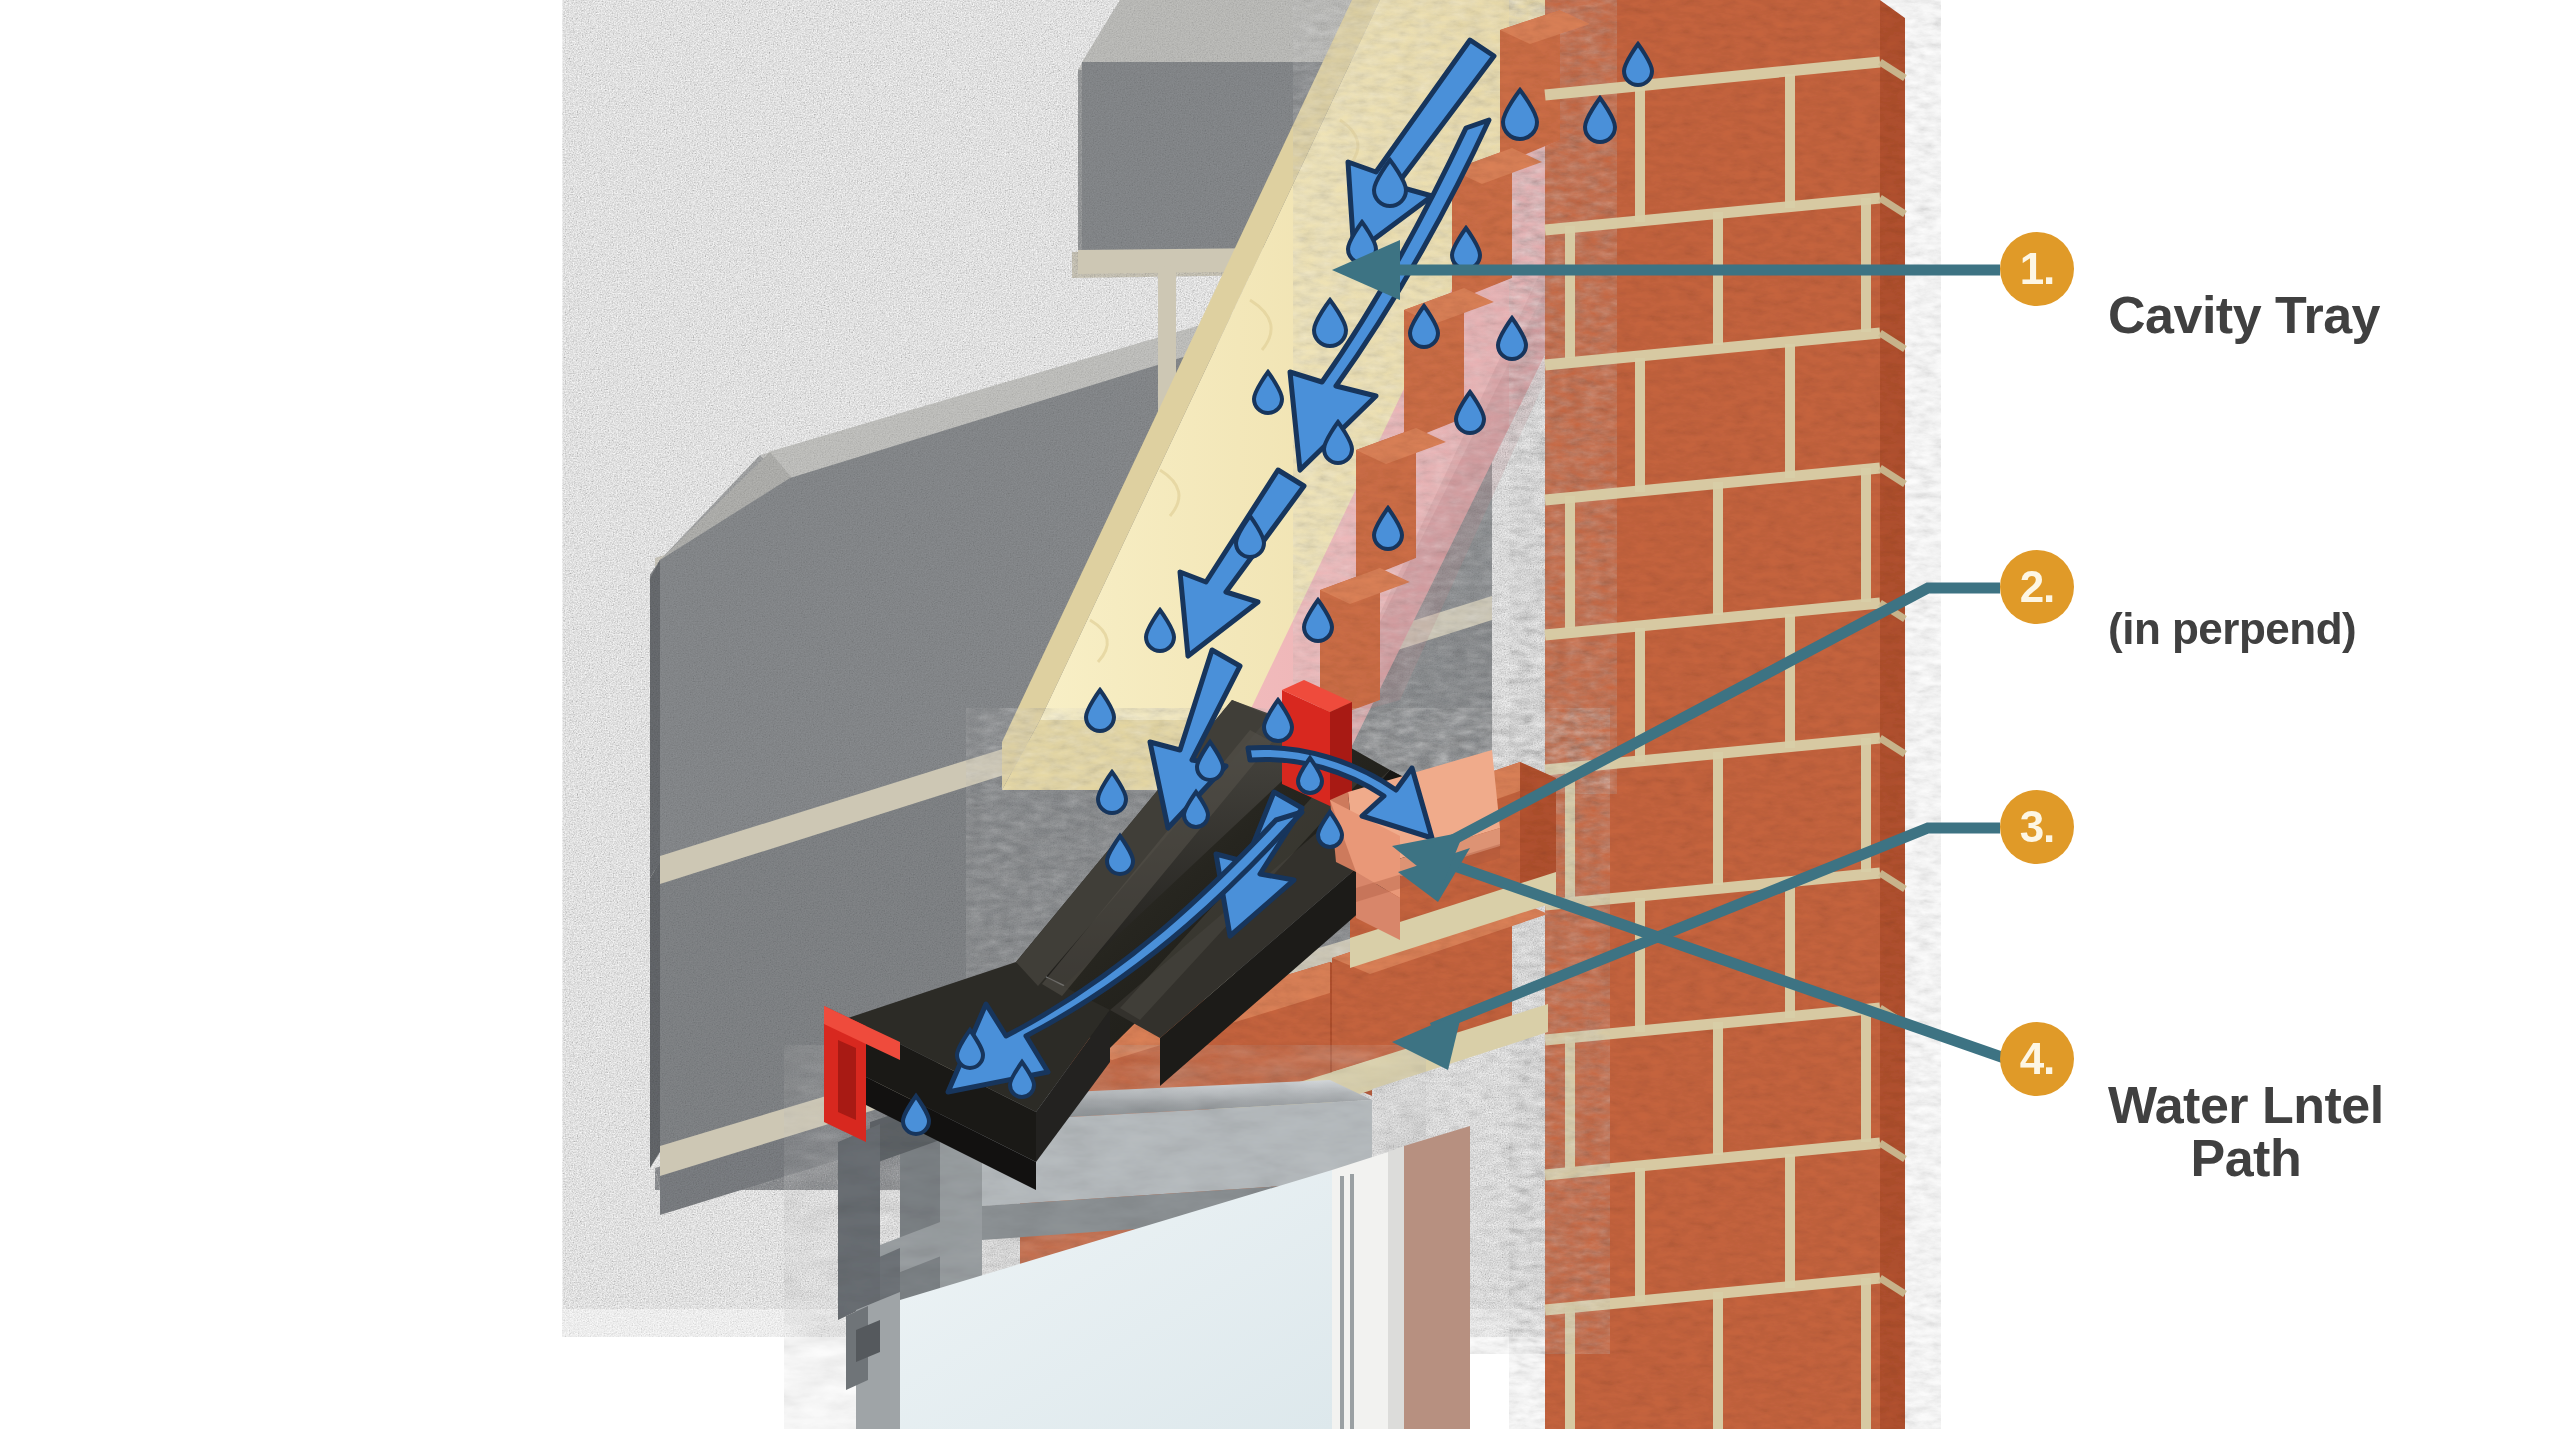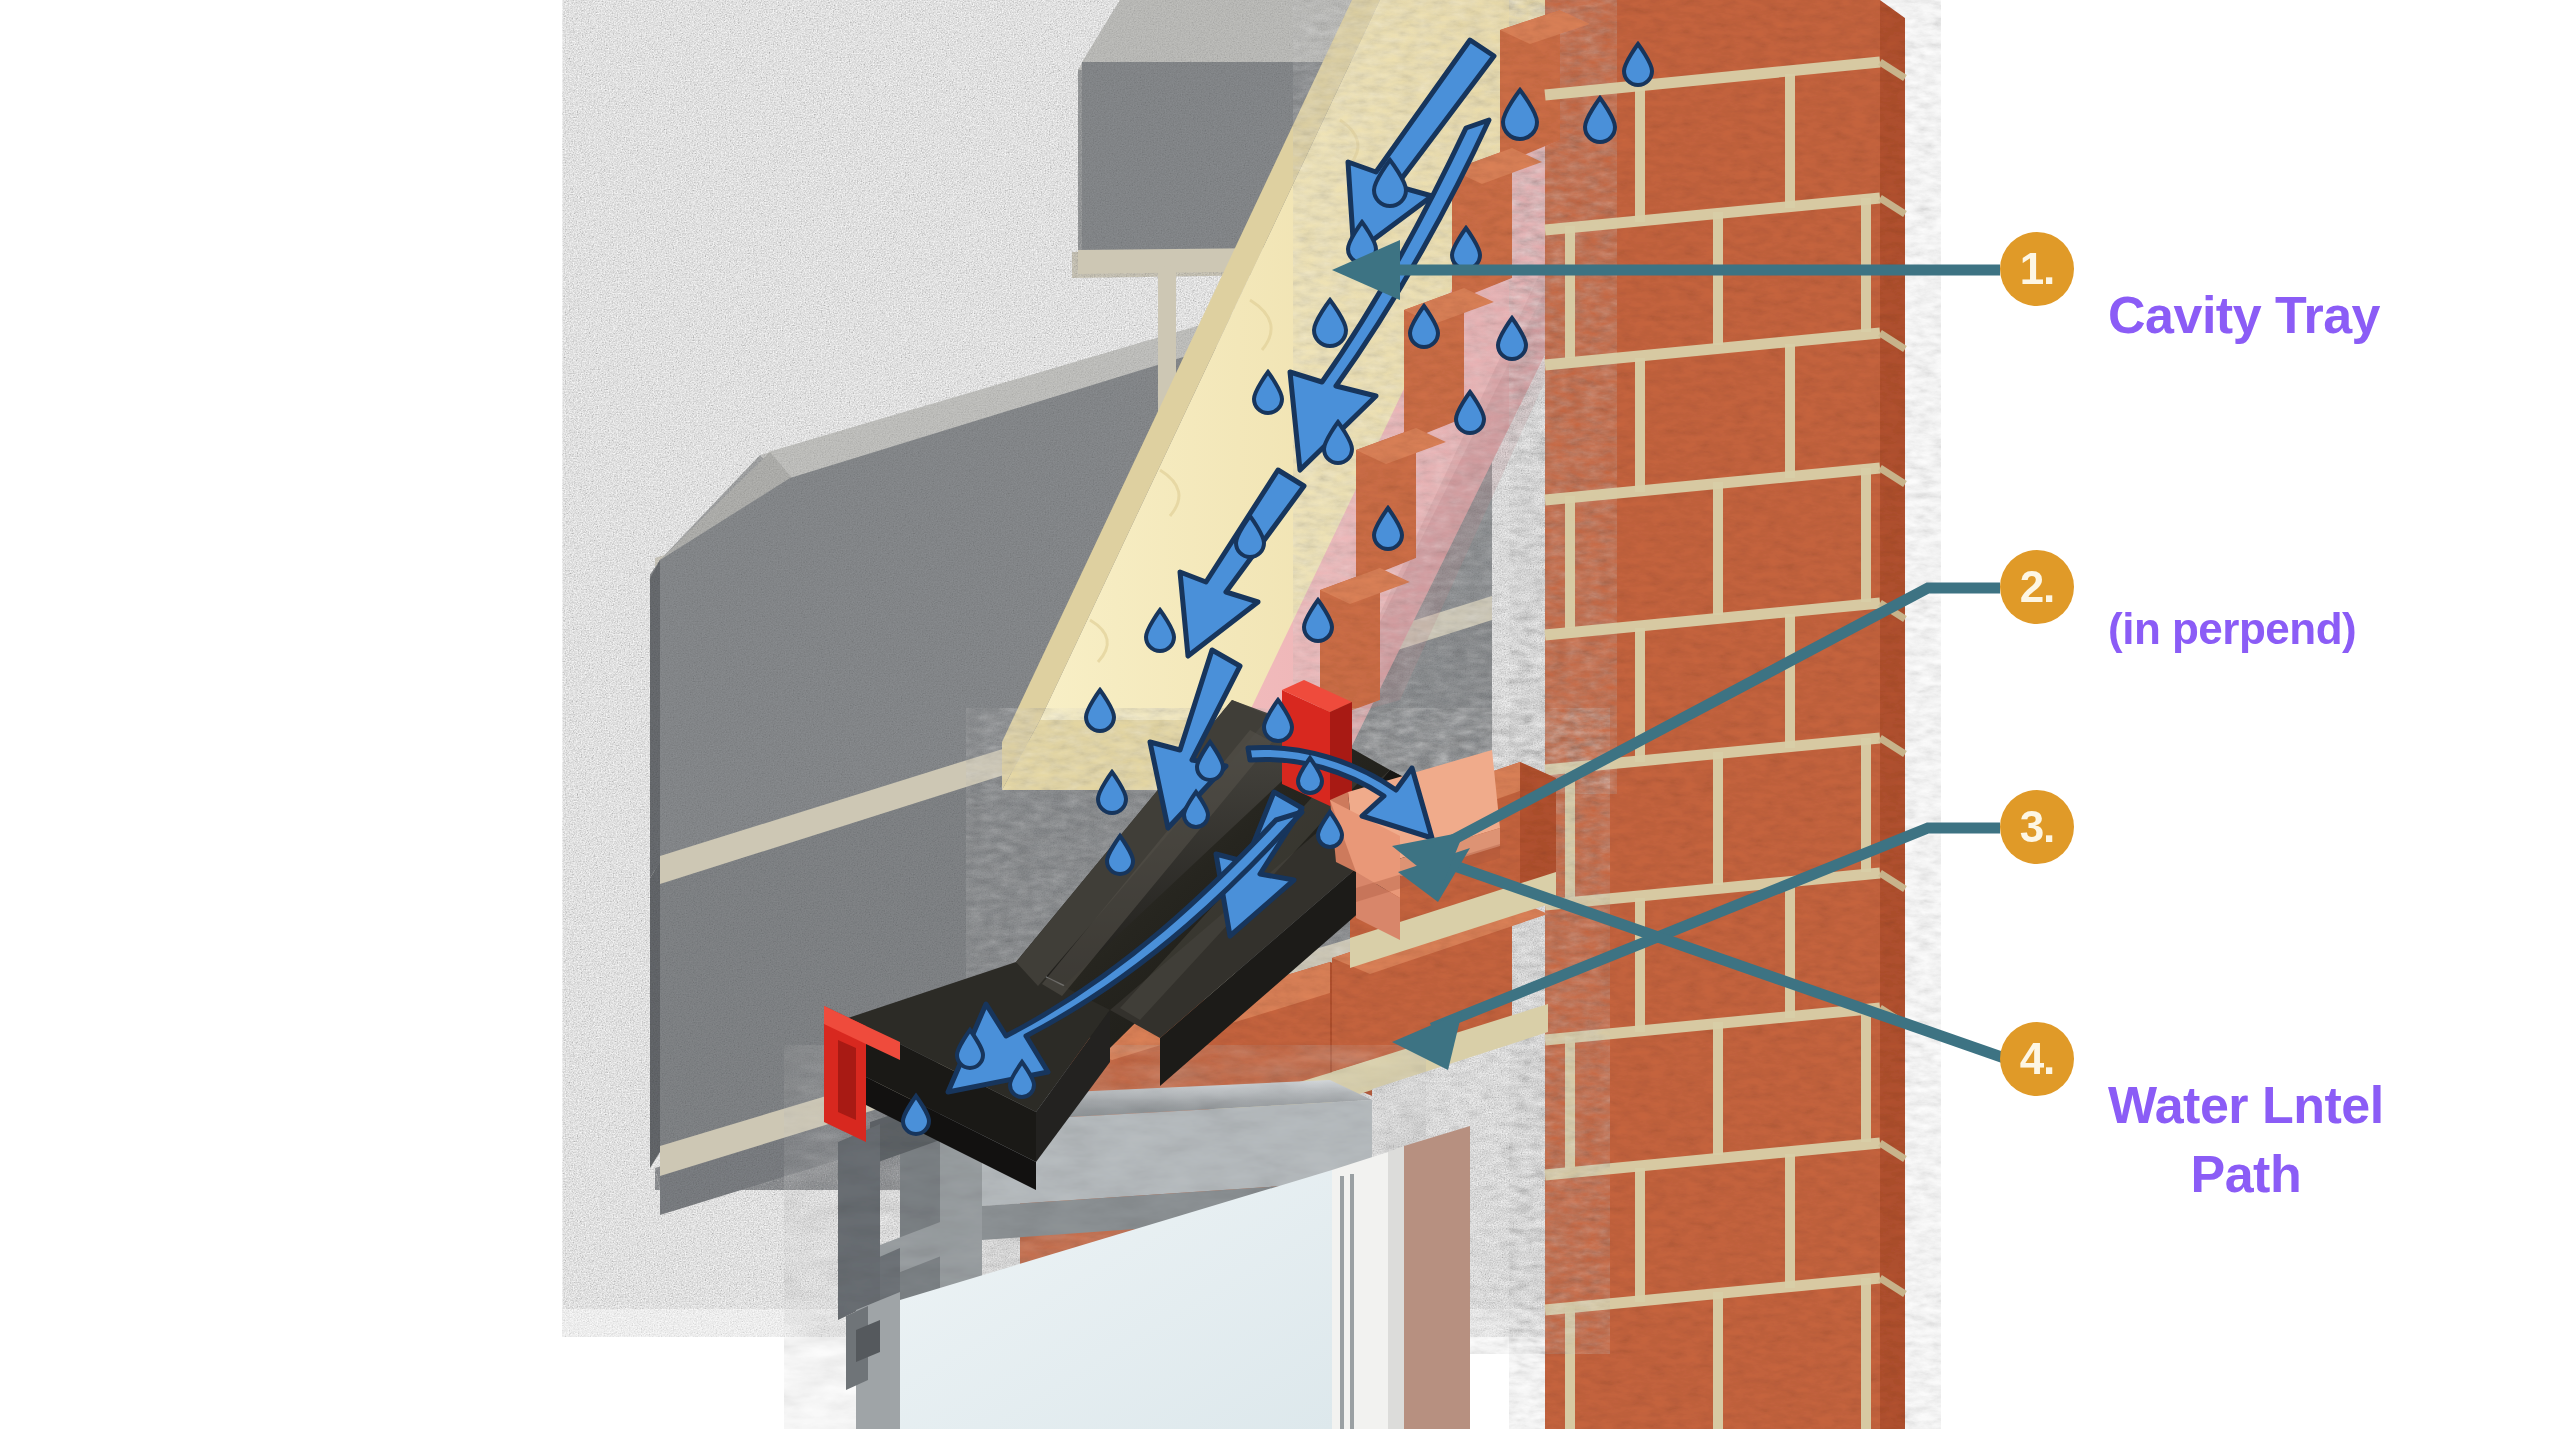--- a/index.html
+++ b/index.html
@@ -19,21 +19,21 @@
     background:#e09a28;
     color:#fdf6e4;
     font-size:44px;font-weight:bold;
     display:flex;align-items:center;justify-content:center;
     flex:0 0 auto;
     letter-spacing:-1px;
     box-shadow:0 0 0 0 rgba(0,0,0,0);
   }
   .lbl{
     margin-left:34px;
-    color:#8b5cf6;
+    color:#404040;
     font-size:52px;
     font-weight:bold;
     line-height:1.02;
     white-space:pre-line;
     letter-spacing:-0.5px;
     padding-top:4px;
   }
   .lbl .sub{font-size:44px;display:block;text-align:center;}
 </style>
 </head>
@@ -456,18 +456,18 @@
   </div>
 
   <div class="legend-item" style="left:2000px; top:790px;">
     <div class="badge">3.</div>
   </div>
 
   <div class="legend-item" style="left:2000px; top:1022px;">
     <div class="badge">4.</div>
     <div class="lbl">
       <span>Water Lntel</span>
-      <span class="sub" style="font-size:52px;margin-top:16px;">Path</span>
+      <span class="sub" style="font-size:52px;">Path</span>
     </div>
   </div>
 
 </div>
 </div>
 
 </body></html>

